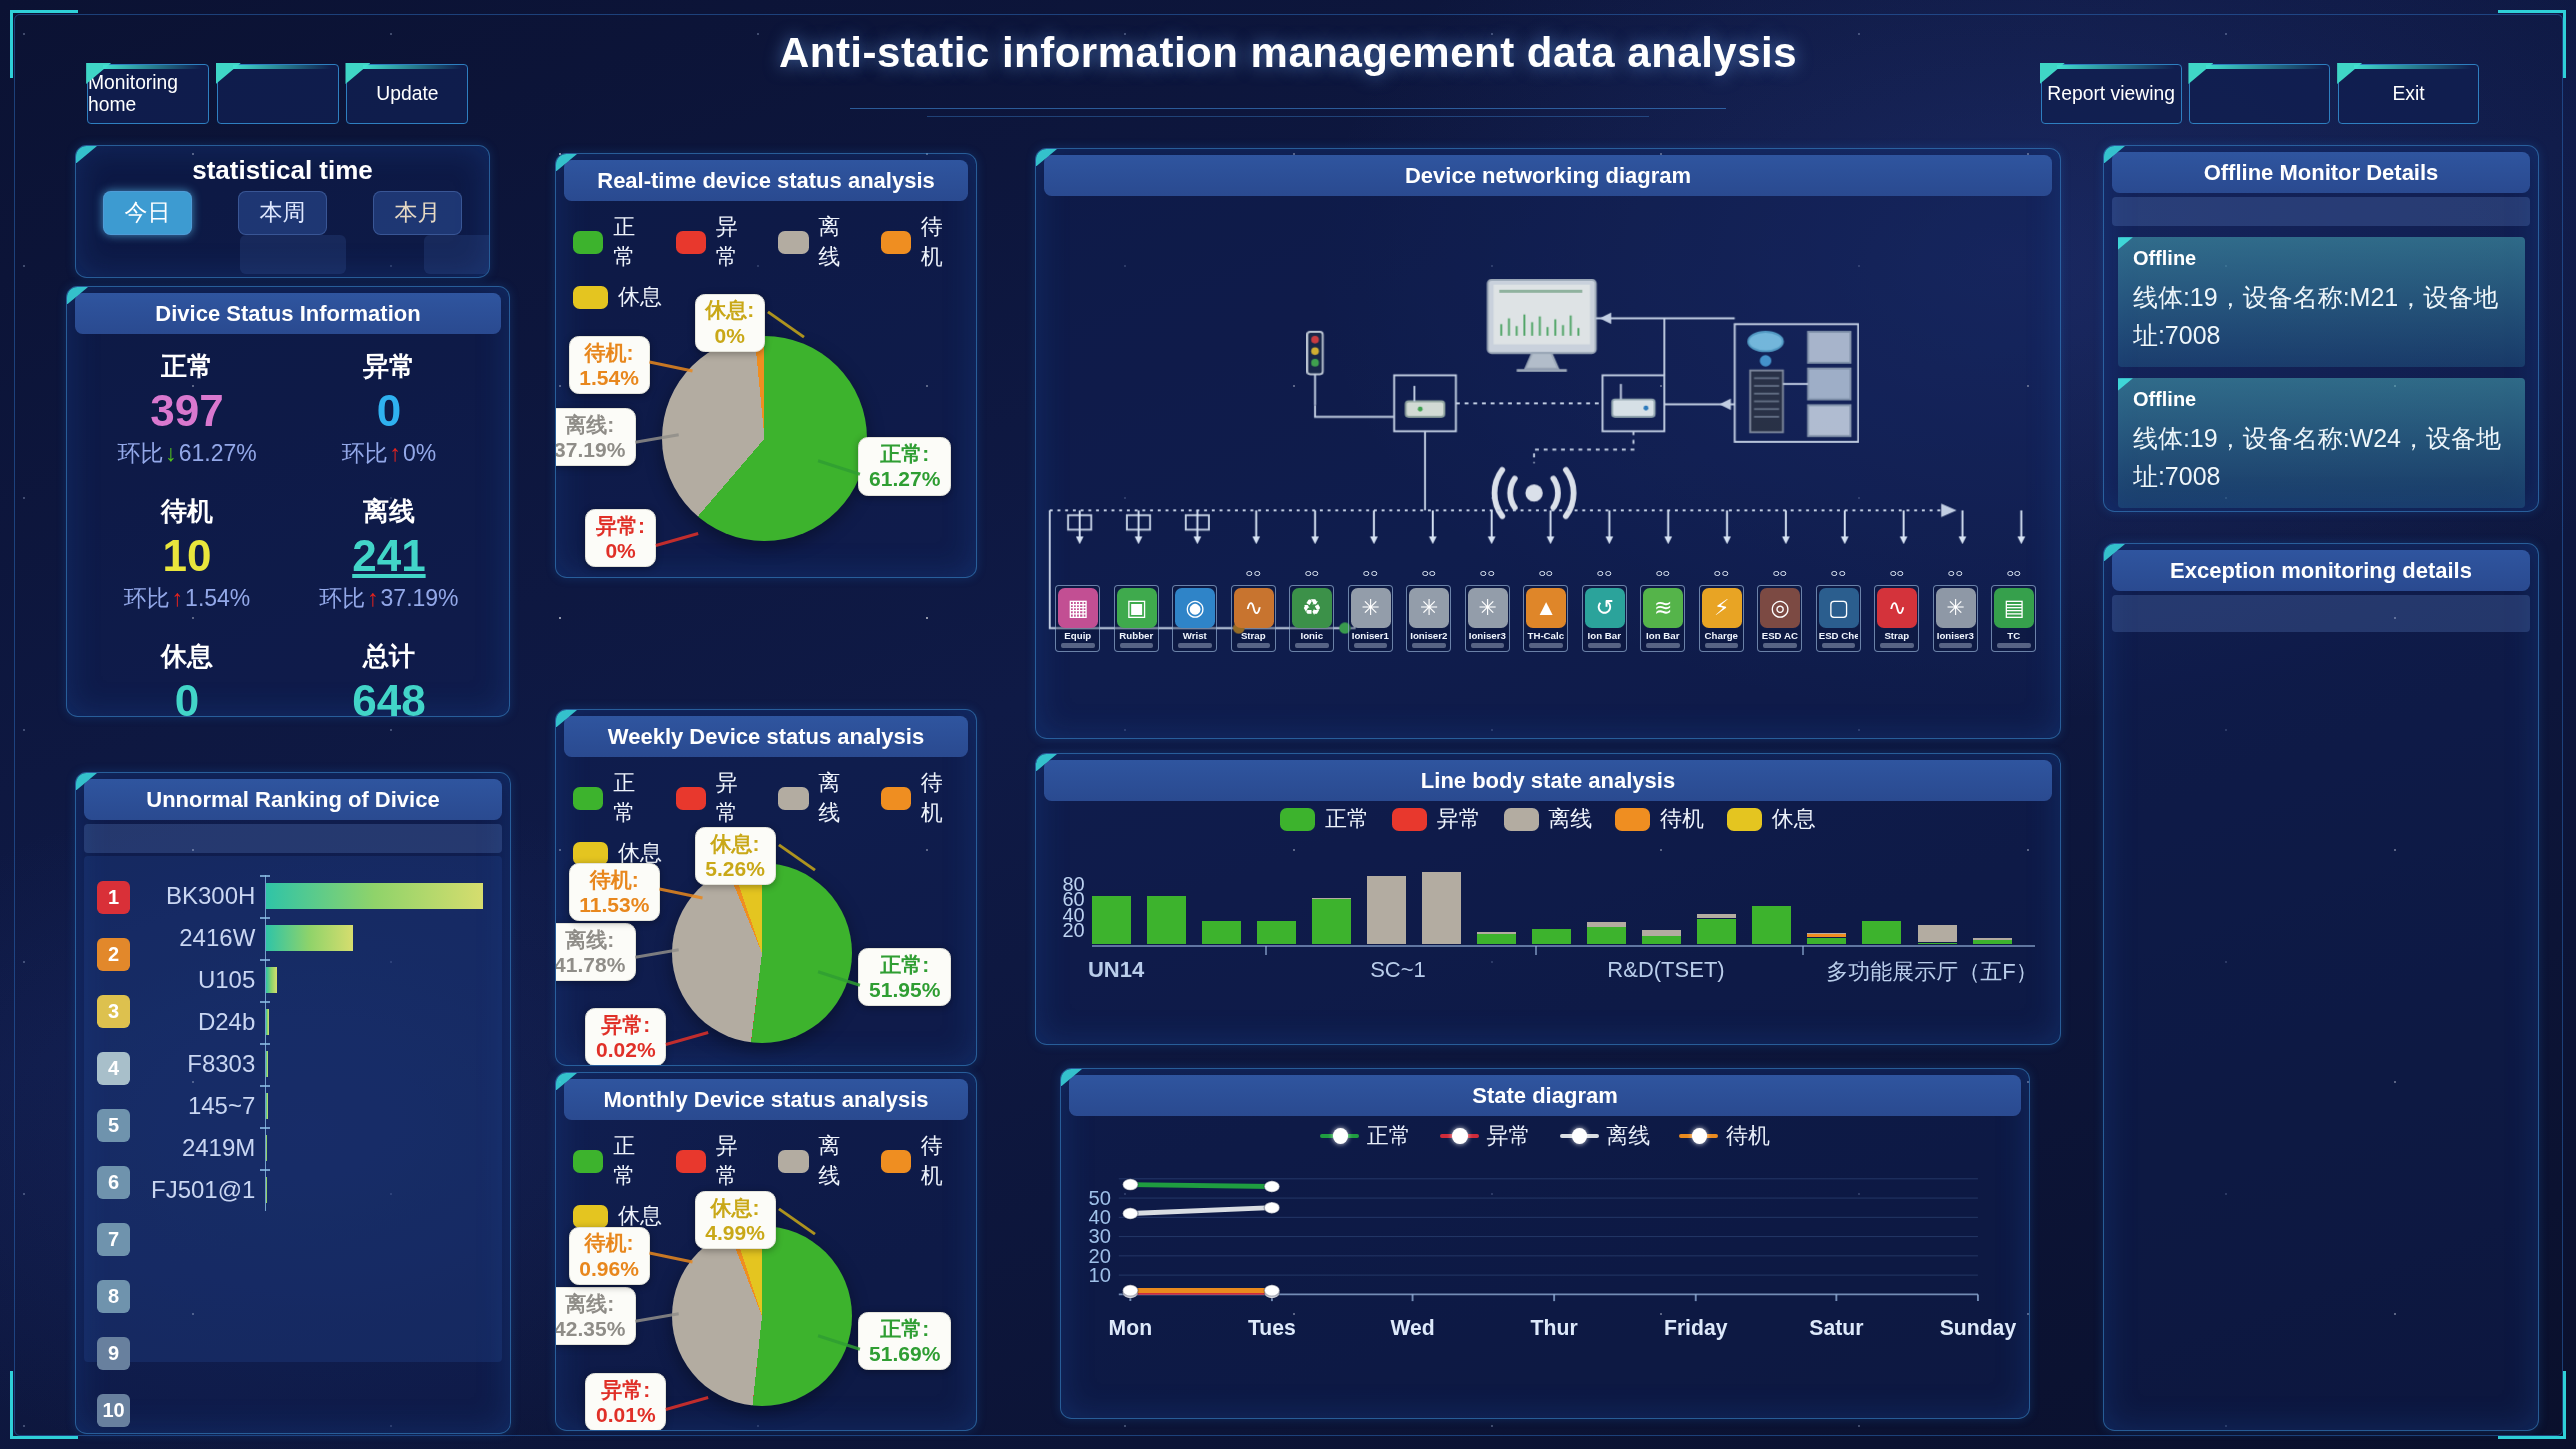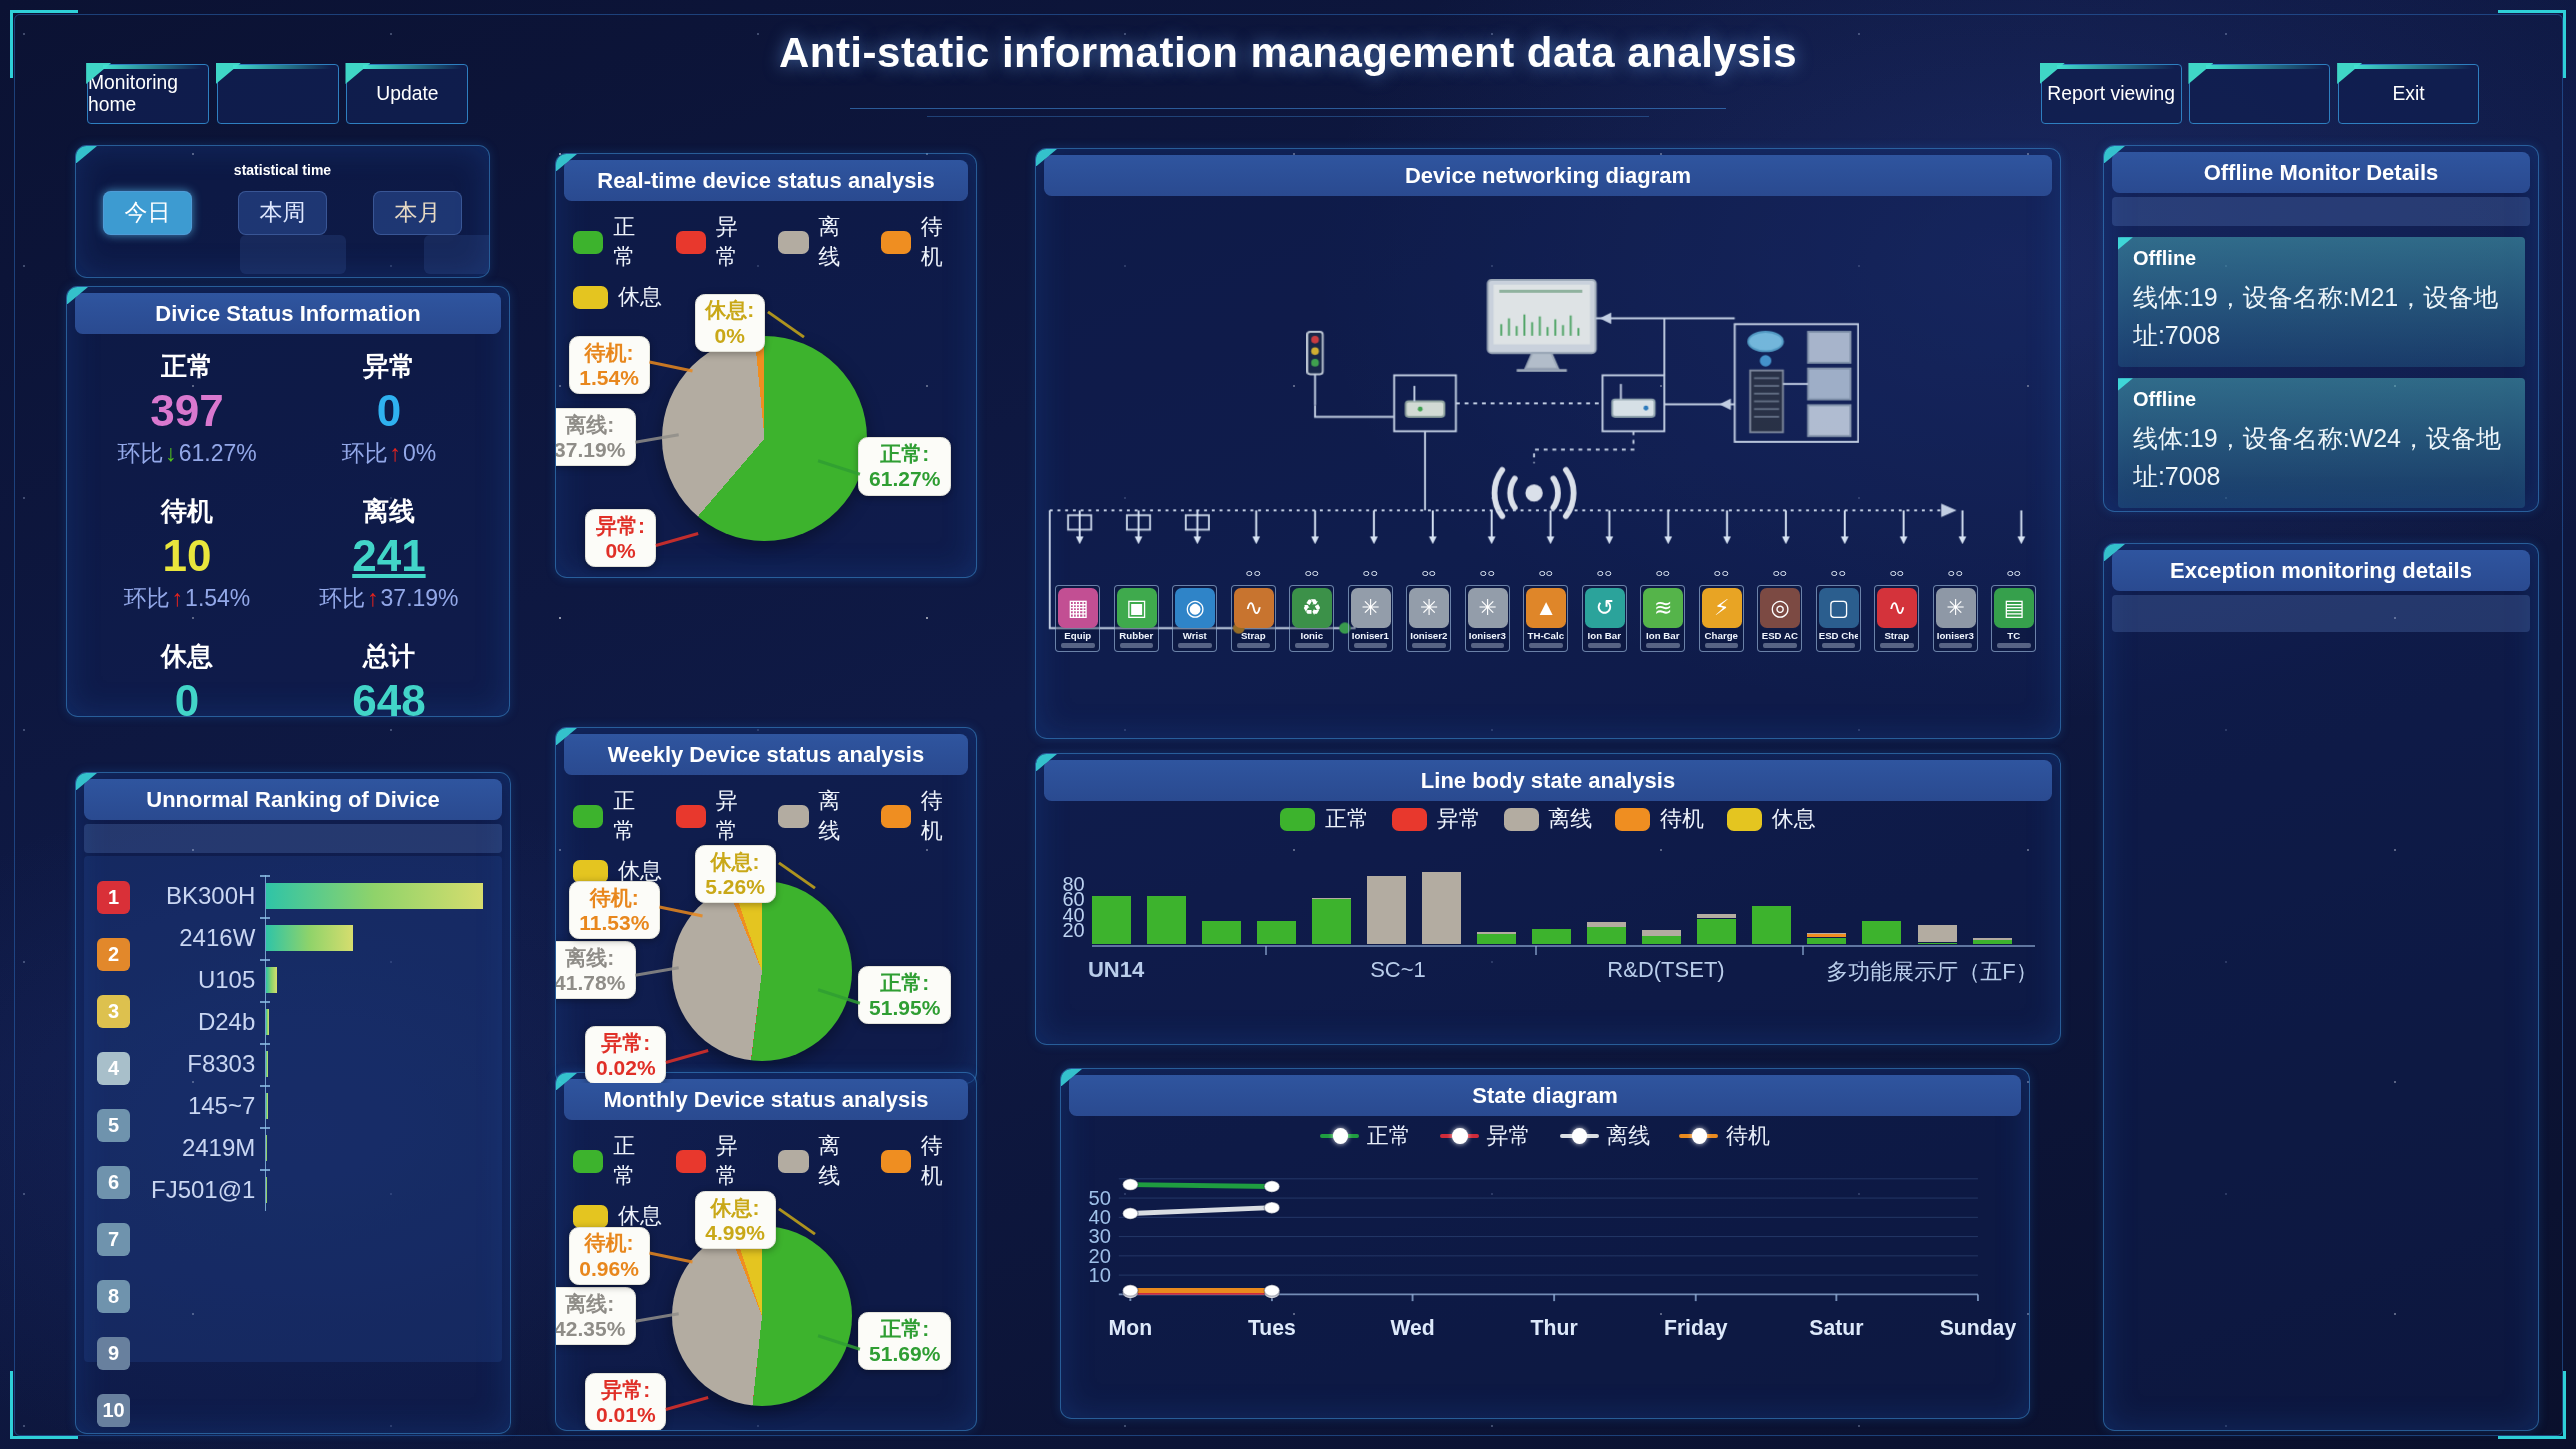--- a/index.html
+++ b/index.html
@@ -46,21 +46,21 @@
   .panel{position:absolute;background:rgba(16,34,88,.42);border:1.9px solid rgba(62,150,220,.55);
     border-radius:11.6px;box-shadow:inset 0 0 33px rgba(30,90,180,.28),0 0 9.7px rgba(30,110,200,.25);overflow:hidden;}
   .panel::before{content:"";position:absolute;left:0;top:0;width:21px;height:17.4px;background:#39d3d8;
     clip-path:polygon(0 0,100% 0,0 100%);opacity:.9;z-index:5;}
   .ptitle{position:relative;margin:5.8px 7.7px 0;height:41px;line-height:41px;text-align:center;
     background:linear-gradient(#2f559f,#2a4a90);border-radius:7.7px;color:#fff;font-weight:bold;font-size:22px;z-index:2;}
   .substrip{margin:3.9px 7.7px 0;height:29px;background:rgba(120,160,230,.22);border-radius:3.9px;}
 
   
   #p-stat-time{left:75px;top:145px;width:415px;height:133px;}
-  #p-stat-time .ptitle{background:none;height:33px;line-height:33px;font-size:14px;margin-top:7.7px;}
+  #p-stat-time .ptitle{background:none;height:33px;line-height:33px;font-size:26px;margin-top:7.7px;}
   .time-btns{display:flex;justify-content:space-between;padding:3.9px 27px 0;}
   .time-btn{width:89px;height:44px;border-radius:7.7px;display:flex;align-items:center;justify-content:center;
     font-size:23px;color:#dfe8ff;background:rgba(50,90,170,.45);border:1px solid rgba(120,160,230,.3);cursor:pointer;}
   .time-btn.active{background:#3d9bd1;color:#fff;box-shadow:0 0 9.7px rgba(90,190,240,.7);}
   .time-btn:nth-child(3){color:#e6d9c4;}
   .time-ghost{position:absolute;height:39px;border-radius:5.8px;background:rgba(70,110,190,.18);top:89px;}
 
   
   #p-dev-status{left:66px;top:286px;width:444px;height:431px;}
   .stats-grid{display:grid;grid-template-columns:1fr 1fr;row-gap:25px;column-gap:7.7px;padding:15.4px 23px 0;}
@@ -83,21 +83,21 @@
   .rank-bar{position:absolute;left:0;top:7.7px;height:26px;background:linear-gradient(90deg,#2fc4a7,#8fd36a,#d6dd6e);}
   .rank-tick{position:absolute;width:9.7px;height:1.9px;background:rgba(140,190,230,.8);left:-5.8px;}
 
   
   .pie-panel .pie-legend{padding:11.6px 17.4px 0;}
   .pleg-row{display:flex;gap:25px;margin-bottom:9.7px;}
   .pleg-item{display:flex;align-items:center;gap:9.7px;cursor:pointer;}
   .pleg-swatch{width:35px;height:23px;border-radius:6.8px;}
   .pleg-label{font-size:22px;color:#eef3fb;}
   #p-pie-0{left:555px;top:153px;width:422px;height:425px;}
-  #p-pie-1{left:555px;top:727px;width:422px;height:357px;}
+  #p-pie-1{left:555px;top:709px;width:422px;height:357px;}
   #p-pie-2{left:555px;top:1072px;width:422px;height:359px;}
   .pie{position:absolute;border-radius:50%;box-shadow:0 5.8px 17.4px rgba(0,0,0,.35);cursor:pointer;}
   .callout{position:absolute;background:#fcfcf8;border:1px solid #e3e3da;border-radius:9.7px;padding:2.9px 9.7px;
     text-align:center;font-weight:bold;font-size:21px;line-height:1.2;box-shadow:0 1.9px 7.7px rgba(0,0,0,.3);z-index:4;}
   .callout span{display:block;white-space:nowrap;}
   .conn{position:absolute;width:44px;height:2.9px;opacity:.85;}
 
   
   #p-network{left:1035px;top:148px;width:1026px;height:591px;}
   #net-svg{position:absolute;left:0;top:42px;width:1026px;height:548px;}

